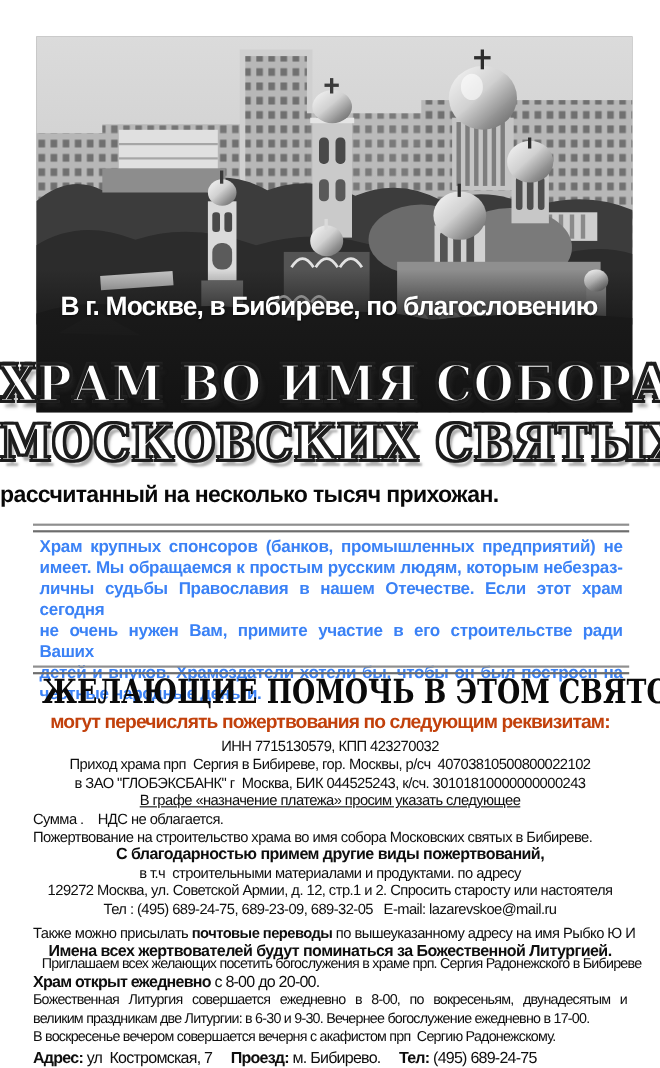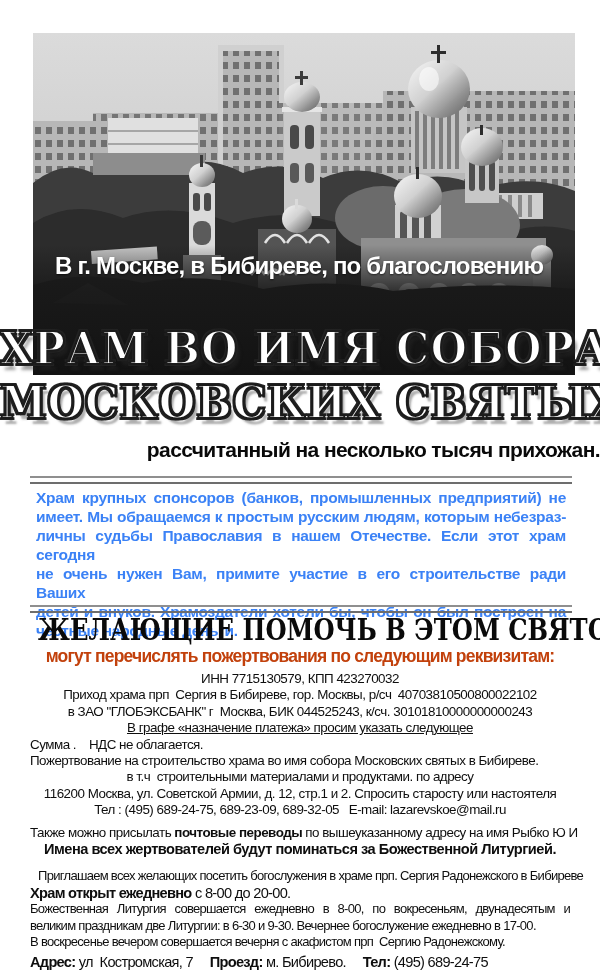--- a/index.html
+++ b/index.html
@@ -3,30 +3,30 @@
 <meta charset="utf-8">
 <style>
   html,body{margin:0;padding:0;background:#e8e8e8;}
   .page{position:relative;width:600px;height:971px;background:#ffffff;overflow:hidden;
         font-family:"Liberation Sans",sans-serif;color:#0e0e0e;margin:0 auto;}
   .photo{position:absolute;left:33px;top:33px;width:542px;height:342px;background:#9a9a9a;
          filter:grayscale(100%) contrast(1.02);}
   .photo svg{display:block;width:100%;height:100%;}
   .ov{position:absolute;color:#fff;font-weight:bold;white-space:nowrap;
       text-shadow:0 1px 2px rgba(0,0,0,.6);}
-  .ov1{left:55px;top:252px;font-size:24px;letter-spacing:-0.8px;}
+  .ov1{left:55px;top:265px;font-size:24px;letter-spacing:-0.8px;}
   .ov2{left:55px;top:294px;font-size:21px;letter-spacing:-0.8px;}
   .bigtitle{position:absolute;left:0;right:0;text-align:center;white-space:nowrap;
       font-family:"DejaVu Serif",serif;font-weight:bold;color:#fff;
       -webkit-text-stroke:2px #1b1b1b;
       text-shadow:-2px -2px 0 #222,2px -2px 0 #222,-2px 2px 0 #222,2px 2px 0 #222,4px 5px 3px rgba(40,40,40,.45);}
   .t1{top:324px;font-size:42px;letter-spacing:1px;transform:scaleY(1.08);}
   .t2{top:378px;font-size:42px;letter-spacing:1px;transform:scaleY(1.08);
       text-shadow:-2px -2px 0 #222,2px -2px 0 #222,-2px 2px 0 #222,2px 2px 0 #222,4px 5px 2px rgba(110,110,110,.55);}
-  .sub{position:absolute;left:0;right:0;top:438px;text-align:right;font-weight:bold;
+  .sub{position:absolute;left:0;right:0;top:438px;text-align:left;font-weight:bold;
        font-size:21px;letter-spacing:-0.6px;white-space:nowrap;color:#090909;}
   .rule{position:absolute;left:30px;right:28px;height:4px;
         border-top:2px solid #8f8f8f;border-bottom:2px solid #6d6d6d;}
   .rule1{top:476px;}
   .rule2{top:605px;}
   .para{position:absolute;left:36px;right:34px;top:488px;font-weight:bold;
         font-size:15.5px;line-height:19px;letter-spacing:-0.3px;color:#3b82f6;}
   .para .pj{text-align:justify;text-align-last:justify;}
   .para .pl{text-align:left;}
   .donhdr{position:absolute;left:0;right:0;top:614px;text-align:center;white-space:nowrap;
@@ -213,22 +213,23 @@
   </div>
   <div class="donsub">могут перечислять пожертвования по следующим реквизитам:</div>
 
   <div class="lines" id="donation-lines">
       <div class="tl a-center"><span>ИНН 7715130579, КПП 423270032</span></div>
       <div class="tl a-center"><span>Приход храма прп&nbsp; Сергия в Бибиреве, гор. Москвы, р/сч&nbsp; 40703810500800022102</span></div>
       <div class="tl a-center"><span>в ЗАО "ГЛОБЭКСБАНК" г&nbsp; Москва, БИК 044525243, к/сч. 30101810000000000243</span></div>
       <div class="tl a-center"><span style="text-decoration: underline;">В графе «назначение платежа» просим указать следующее</span></div>
       <div class="tl a-left"><span>Сумма .&nbsp;&nbsp;&nbsp; НДС не облагается.</span></div>
       <div class="tl a-left"><span>Пожертвование на строительство храма во имя собора Московских святых в Бибиреве.</span></div>
+      <div class="tl a-center fs15"><span style="font-weight: bold;">С благодарностью примем другие виды пожертвований,</span></div>
       <div class="tl a-center"><span>в т.ч&nbsp; строительными материалами и продуктами. по адресу</span></div>
-      <div class="tl a-center"><span>116200 Москва, ул. Советской Армии, д. 12, стр.1 и 2. Спросить старосту или настоятеля</span></div>
+      <div class="tl a-center"><span>129272 Москва, ул. Советской Армии, д. 12, стр.1 и 2. Спросить старосту или настоятеля</span></div>
       <div class="tl a-center"><span>Тел : (495) 689-24-75, 689-23-09, 689-32-05&nbsp;&nbsp; E-mail: lazarevskoe@mail.ru</span></div>
       <div class="tl a-center" style="margin-top: 6px;"><span>Также можно присылать </span><span style="font-weight: bold;">почтовые переводы</span><span> по вышеуказанному адресу на имя Рыбко Ю И</span></div>
       <div class="tl a-center fs15"><span style="font-weight: bold;">Имена всех жертвователей будут поминаться за Божественной Литургией.</span></div>
     </div>
   <div class="lines" id="schedule-lines">
       <div class="tl a-left" style="padding-left: 8px;"><span>Приглашаем всех желающих посетить богослужения в храме прп. Сергия Радонежского в Бибиреве</span></div>
       <div class="tl a-left fs15"><span style="font-weight: bold;">Храм открыт ежедневно</span><span> с 8-00 до 20-00.</span></div>
       <div class="tl a-justify"><span>Божественная Литургия совершается ежедневно в 8-00, по вокресеньям, двунадесятым и</span></div>
       <div class="tl a-left"><span>великим праздникам две Литургии: в 6-30 и 9-30. Вечернее богослужение ежедневно в 17-00.</span></div>
       <div class="tl a-left"><span>В воскресенье вечером совершается вечерня с акафистом прп&nbsp; Сергию Радонежскому.</span></div>

